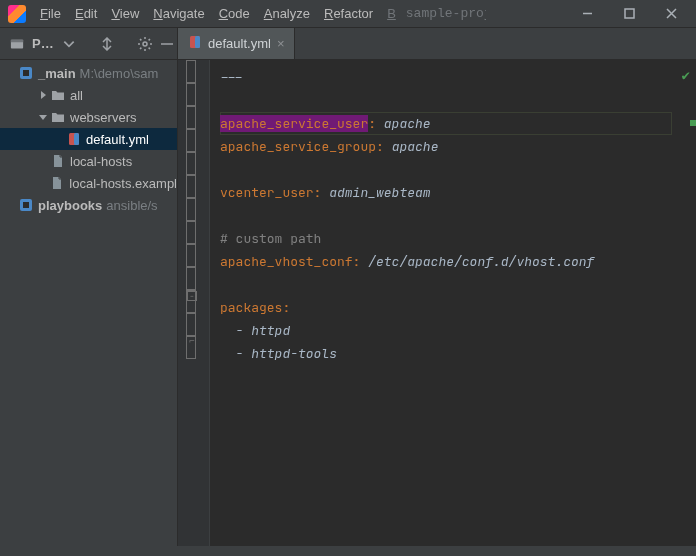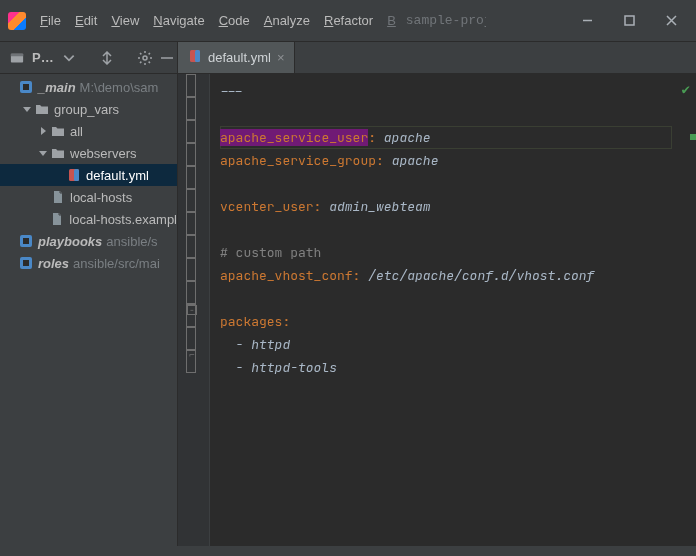--- a/index.html
+++ b/index.html
@@ -9,21 +9,21 @@
     font-size: 13px;
     background: #3c3f41;
     color: #bbbbbb;
     overflow: hidden;
     user-select: none;
   }
   .window { display: flex; flex-direction: column; height: 100%; }
 
   
   .titlebar {
-    height: 42px;
+    height: 28px;
     background: #3c3f41;
     display: flex; align-items: center;
     padding: 0 4px;
     border-bottom: 1px solid #2b2b2b;
     justify-content: space-between;
   }
   .titlebar .app-logo {
     width: 18px; height: 18px;
     background: linear-gradient(135deg,#ff318c 0 33%,#fe8a2f 33% 66%,#0b7bff 66%);
     border-radius: 3px;
@@ -97,21 +97,21 @@
     white-space: nowrap;
     color:#bbbbbb;
   }
   .tree-row.sel { background:#0d293e; color:#ffffff; }
   .indent { display:inline-block; }
   .chev { width:14px; display:inline-flex; justify-content:center; color:#9da0a3;}
   .chev svg { width:8px;height:8px; }
   .node-icon { width:16px;height:16px; display:inline-flex;align-items:center;justify-content:center; margin-right:4px;}
   .node-icon svg{width:14px;height:14px;}
   .grey { color:#7a7f83; margin-left:4px; }
-  .bold { font-weight:600;font-style:italic; }
+  .bold { font-weight:600; }
 
   
   .editor {
     flex:1;
     background:#2b2b2b;
     position:relative;
     font-family: "JetBrains Mono","Consolas",monospace;
     font-size: 13px;
     line-height: 23px;
     color:#a9b7c6;
@@ -247,34 +247,20 @@
             <span class="node-icon">
               <svg viewBox="0 0 14 14">
                 <rect x="1" y="1" width="12" height="12" rx="2" fill="#4a88c7"></rect>
                 <rect x="4" y="4" width="6" height="6" fill="#2b2b2b"></rect>
               </svg>
             </span>
             <span class="bold">_main</span>
             <span class="grey">M:\demo\sam</span>
           </div>
           <div class="tree-row">
-            <span class="indent" style="width: 16px;"></span>
-            <span class="chev">
-              <svg viewBox="0 0 8 8" fill="#9ea2a6">
-                <path d="M0 2h8L4 7z"></path>
-              </svg>
-            </span>
-            <span class="node-icon">
-              <svg viewBox="0 0 14 14">
-                <path d="M1 3h4l1.5 1.5H13V12H1z" fill="#9ea2a6"></path>
-              </svg>
-            </span>
-            <span>group_vars</span>
-          </div>
-          <div class="tree-row">
             <span class="indent" style="width: 32px;"></span>
             <span class="chev">
               <svg viewBox="0 0 8 8" fill="#9ea2a6">
                 <path d="M2 0v8l5-4z"></path>
               </svg>
             </span>
             <span class="node-icon">
               <svg viewBox="0 0 14 14">
                 <path d="M1 3h4l1.5 1.5H13V12H1z" fill="#9ea2a6"></path>
               </svg>
@@ -333,32 +319,20 @@
             <span class="chev"></span>
             <span class="node-icon">
               <svg viewBox="0 0 14 14">
                 <rect x="1" y="1" width="12" height="12" rx="2" fill="#4a88c7"></rect>
                 <rect x="4" y="4" width="6" height="6" fill="#2b2b2b"></rect>
               </svg>
             </span>
             <span class="bold">playbooks</span>
             <span class="grey">ansible/s</span>
           </div>
-          <div class="tree-row">
-            <span class="indent" style="width: 0px;"></span>
-            <span class="chev"></span>
-            <span class="node-icon">
-              <svg viewBox="0 0 14 14">
-                <rect x="1" y="1" width="12" height="12" rx="2" fill="#4a88c7"></rect>
-                <rect x="4" y="4" width="6" height="6" fill="#2b2b2b"></rect>
-              </svg>
-            </span>
-            <span class="bold">roles</span>
-            <span class="grey">ansible/src/mai</span>
-          </div>
         </div>
     </div>
 
     <div class="editor">
       <div class="gutter">
         <div class="gutter-icons" id="gutter-host">
             <span style="position: relative; display: block; height: 23px;"></span>
             <span style="position: relative; display: block; height: 23px;"></span>
             <span style="position: relative; display: block; height: 23px;"></span>
             <span style="position: relative; display: block; height: 23px;"></span>

